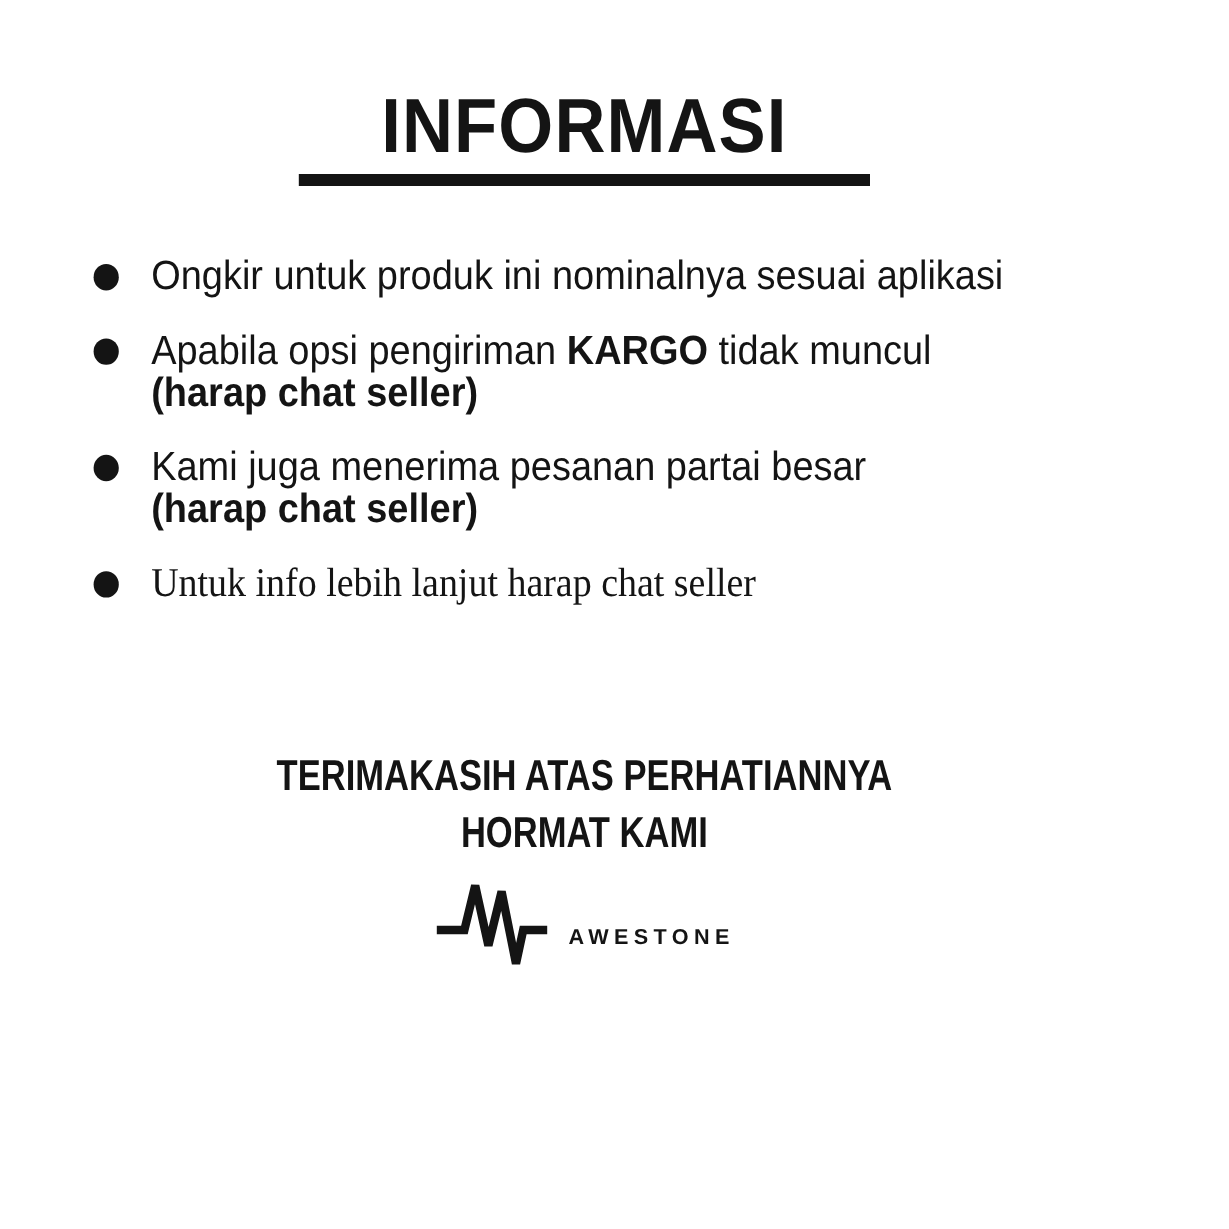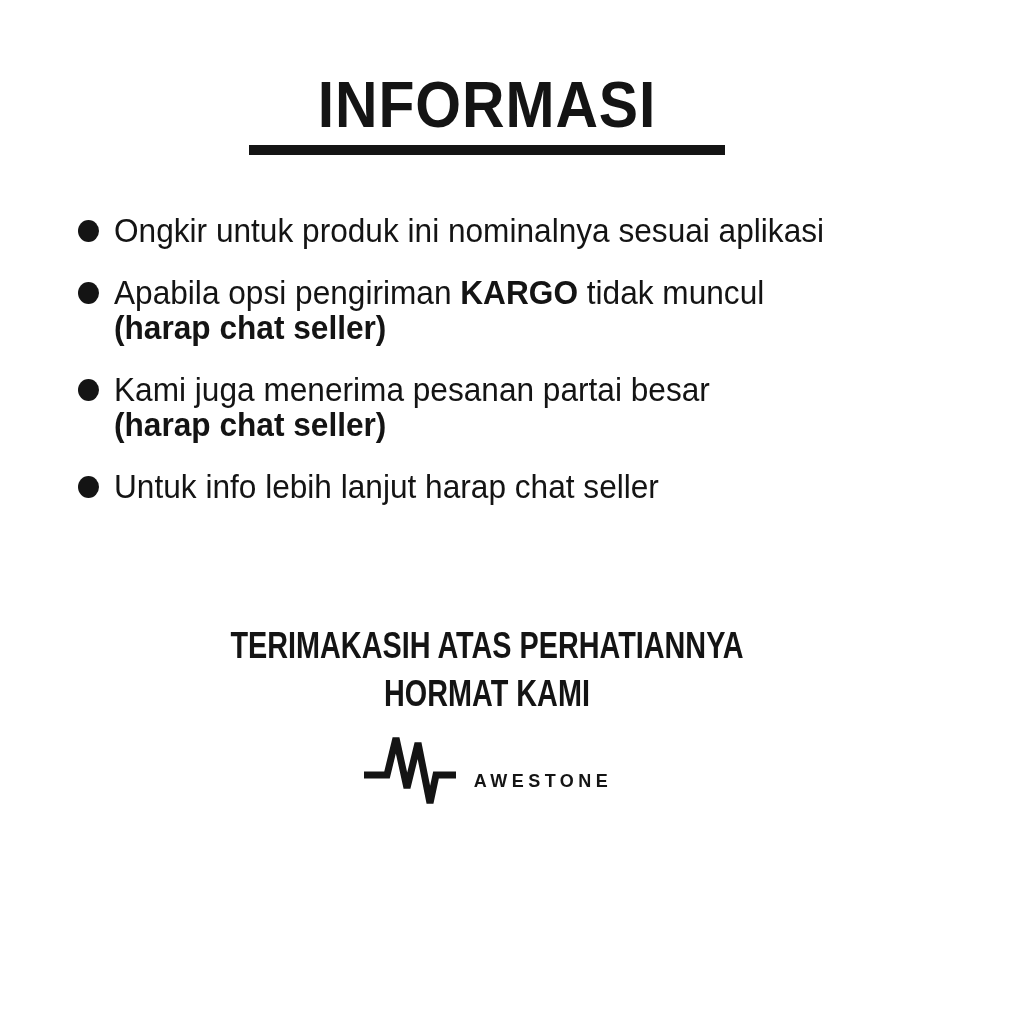--- a/index.html
+++ b/index.html
@@ -24,22 +24,22 @@
     white-space: nowrap;
   }
   .title-underline {
     width: 476px; height: 10px;
     background: var(--ink, #141414);
     margin: 3px auto 0;
   }
 
   
   .info-list { list-style: none; margin: 58px 30px 0 78px; }
-  .info-item { display: flex; margin-bottom: 27px; }
-  .info-item:last-child { margin-bottom: 0; }
+  .info-item { display: flex; margin-bottom: 27px; gap: 12px; }
+  .info-item:last-child { margin-bottom: 0; font-family: Liberation Serif, serif; }
   .dot {
     flex: none;
     width: 21px; height: 22px;
     border-radius: 50%;
     background: var(--ink, #141414);
     margin-top: 7px;
   }
   .item-text {
     margin-left: 15px;
     font-size: 34px;

